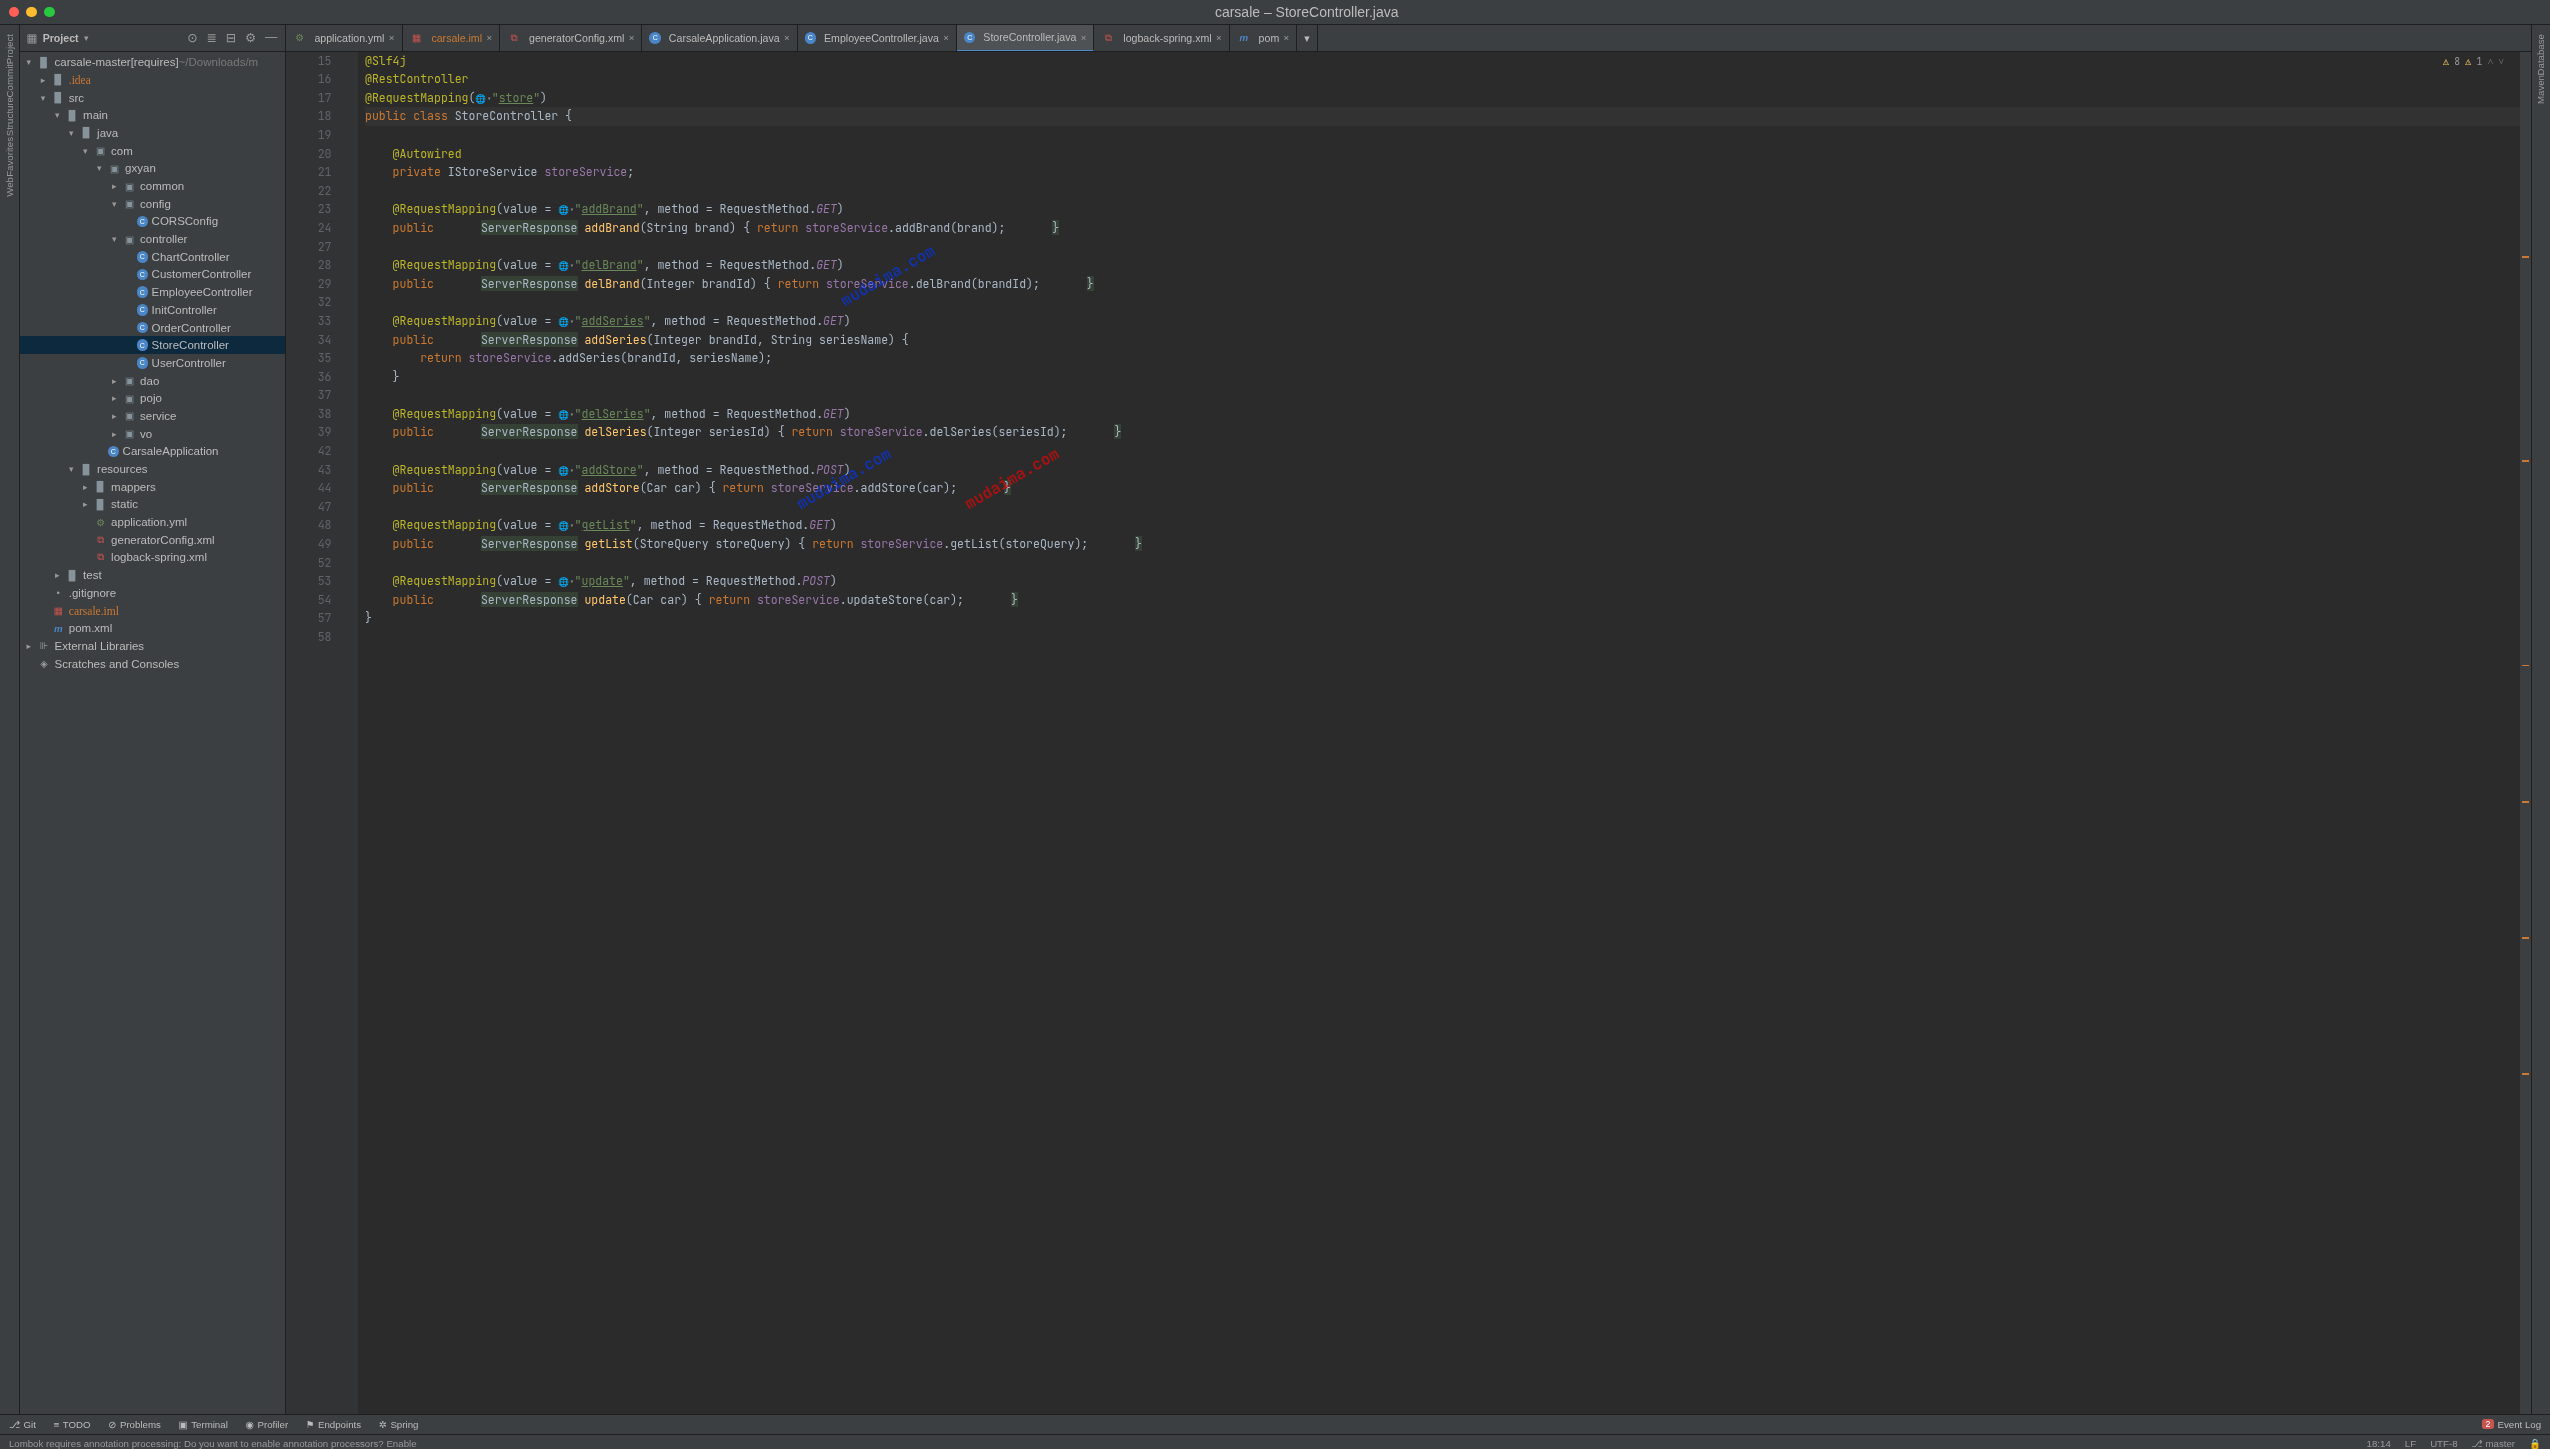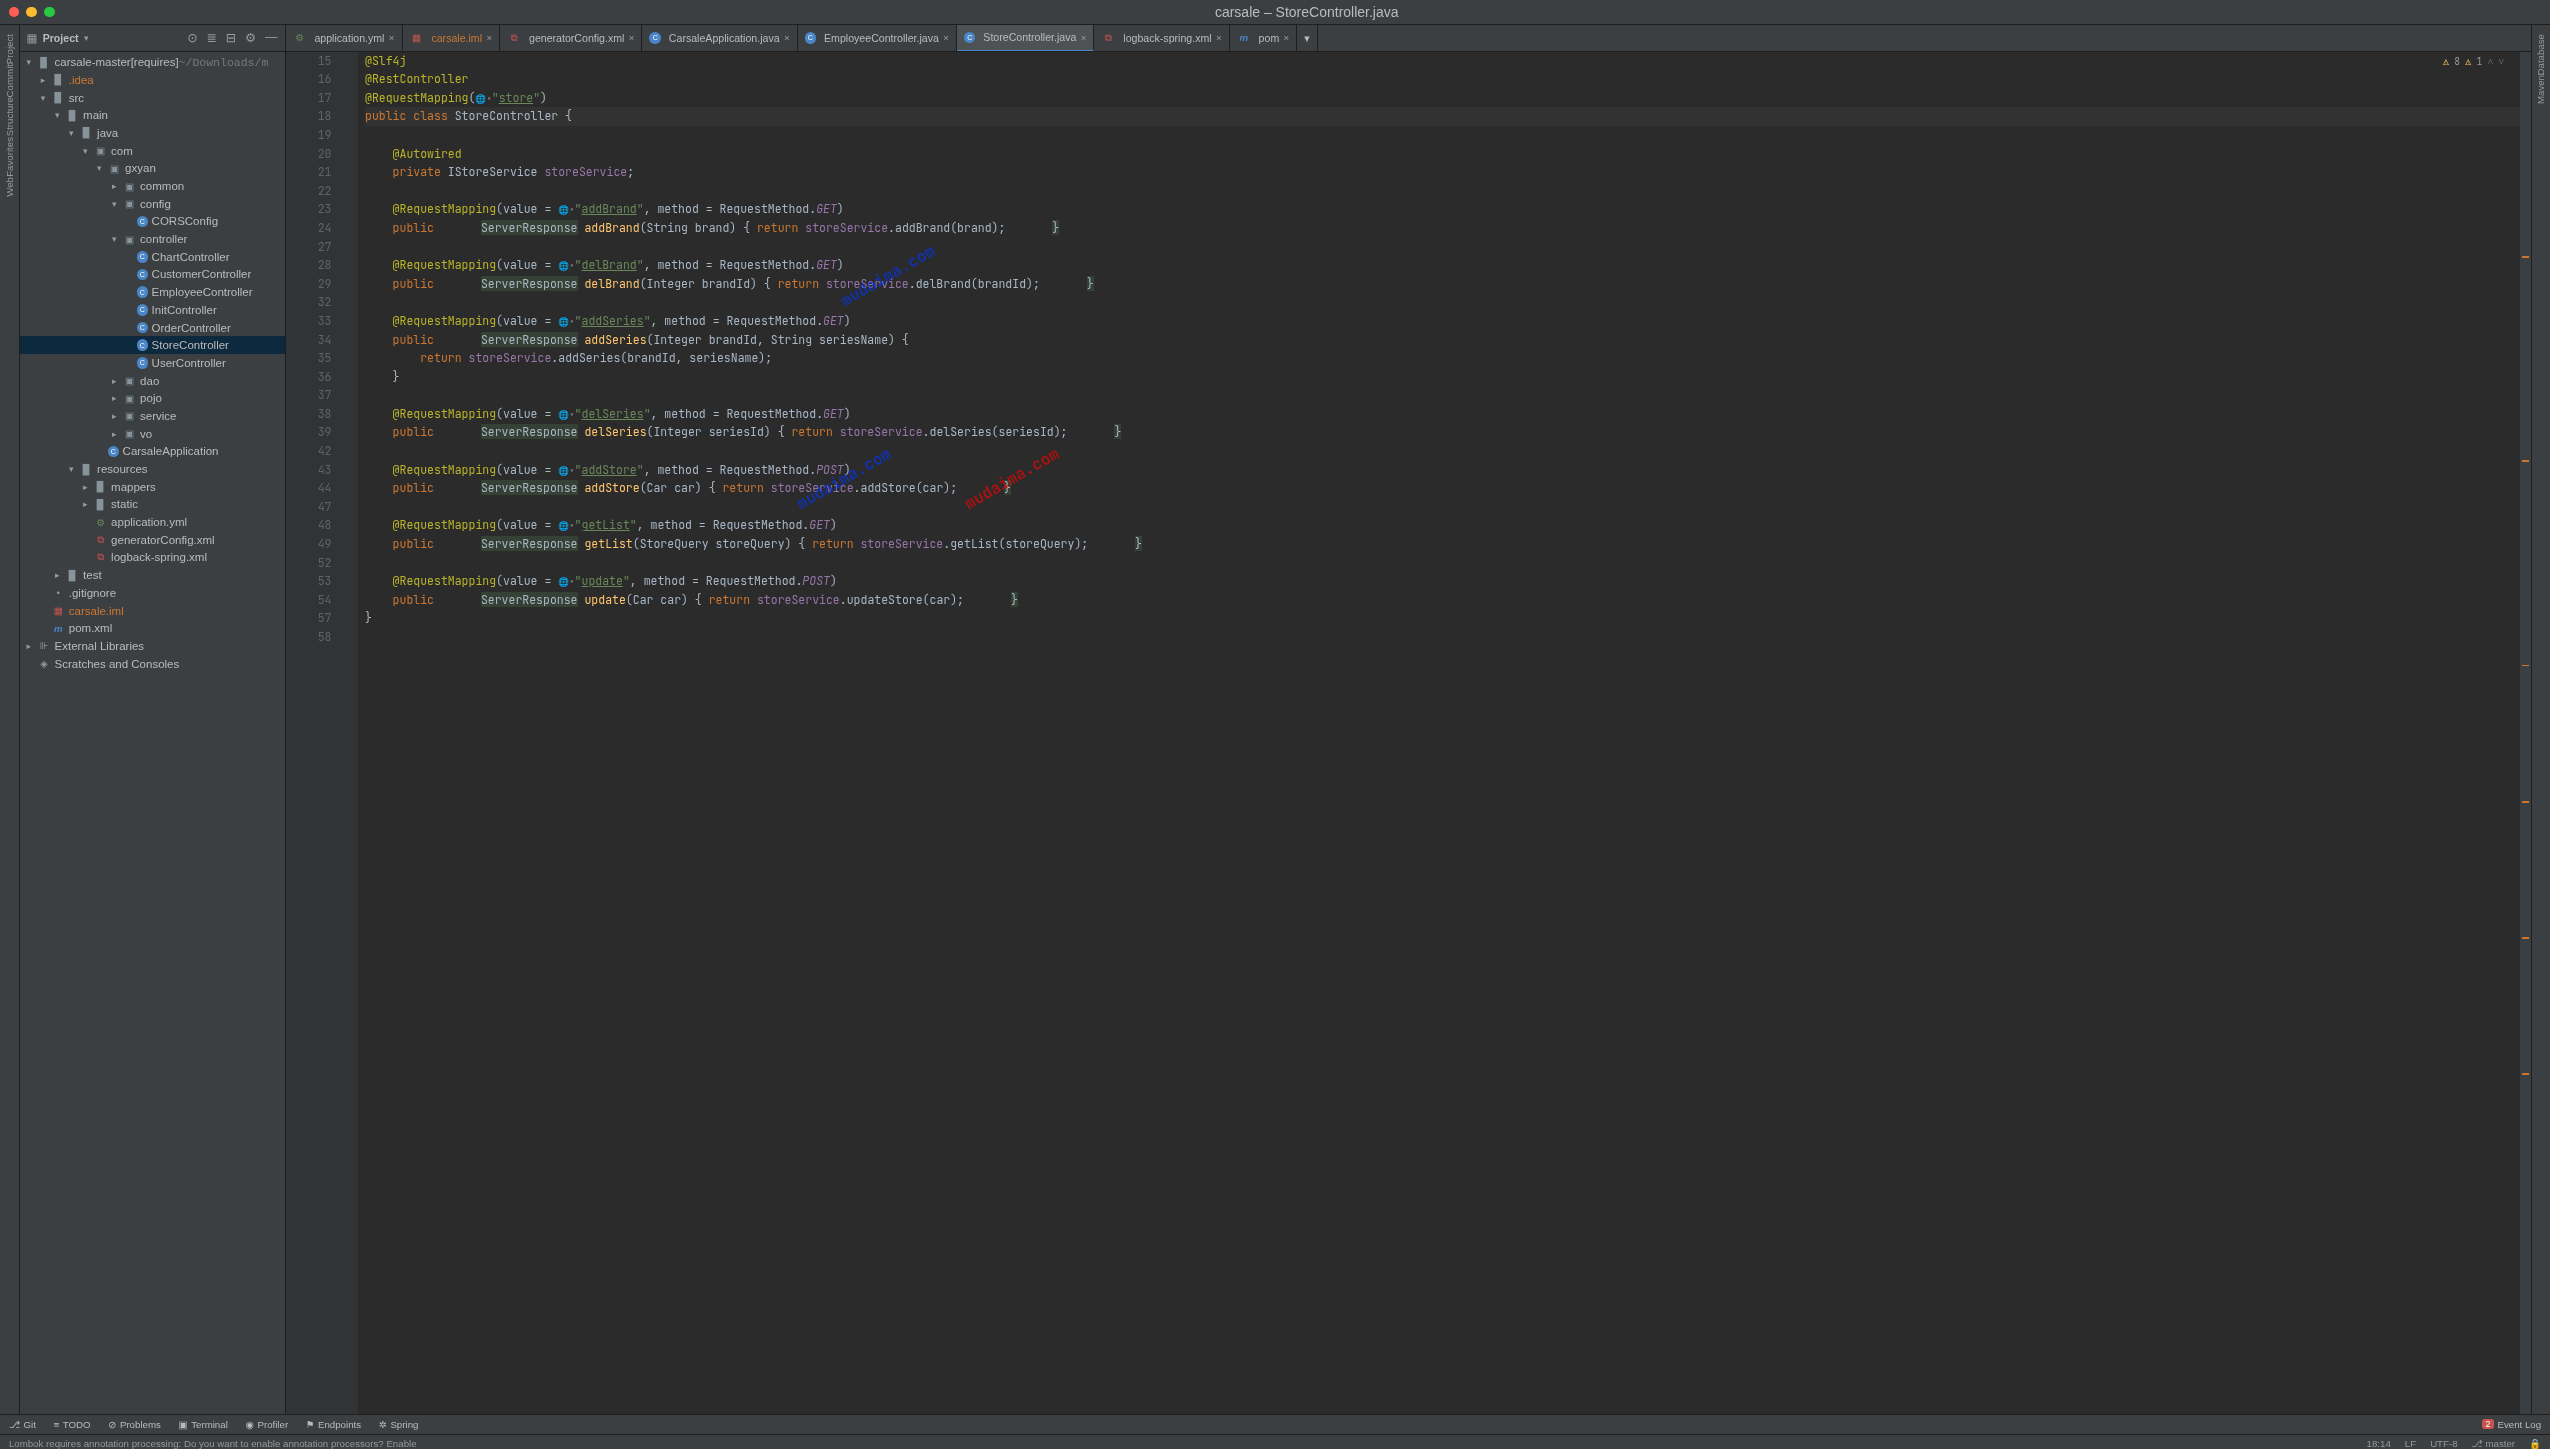--- a/index.html
+++ b/index.html
@@ -70,22 +70,22 @@
   height: 17.7px;
   padding: 0 3.5px;
   cursor: pointer;
   white-space: nowrap;
 }
 .tree-row.selected { background: #0d293e; color: #fff; }
 .tree-indent { display: inline-block; }
 .tree-arrow { width: 10.6px; color: #999; font-size: 8.9px; }
 .tree-icon { width: 14px; height: 14px; display: inline-flex; align-items: center; justify-content: center; margin-right: 3.5px; font-size: 9.7px; }
 .tree-label { color: #bbbbbb; }
-.tree-label.orange { color: #cc7832; }
-.tree-label.muted { color: #787878; font-family: Liberation Mono, monospace; }
+.tree-label.orange { color: #cc7832; font-family: Liberation Serif, serif; }
+.tree-label.muted { color: #787878; }
 .folder-icon { color: #87939a; }
 .java-icon { background: #4a86c7; color: #fff; border-radius: 50%; width: 11.5px; height: 11.5px; font-size: 7px; }
 .editor-area { flex: 1; display: flex; flex-direction: column; background: #2b2b2b; }
 .tabs-bar {
   height: 26.6px;
   background: #3c3f41;
   display: flex;
   align-items: stretch;
   border-bottom: 0.9px solid #1e1e1e;
   overflow: hidden;

